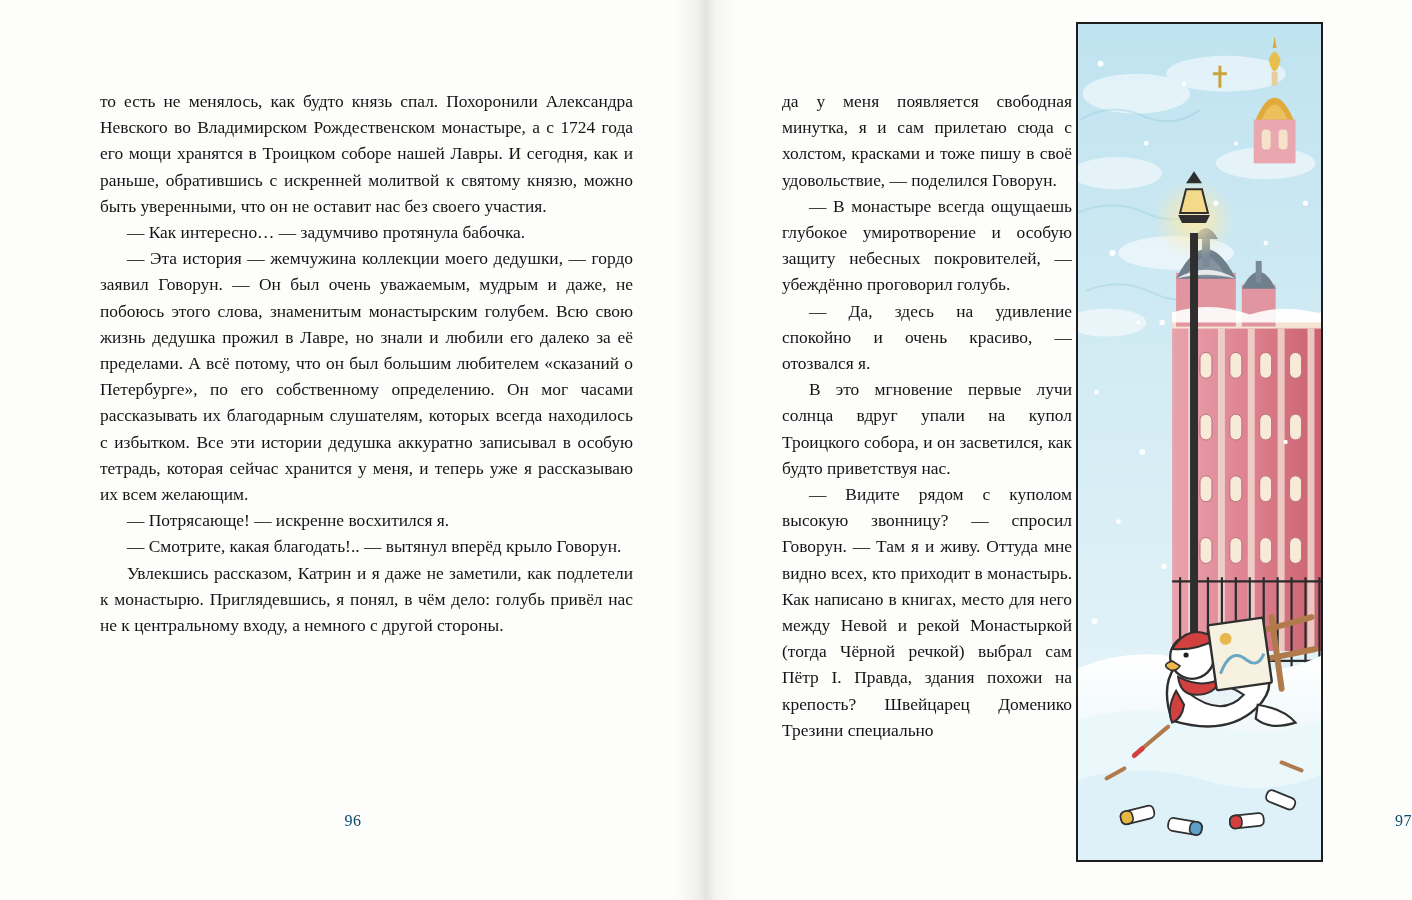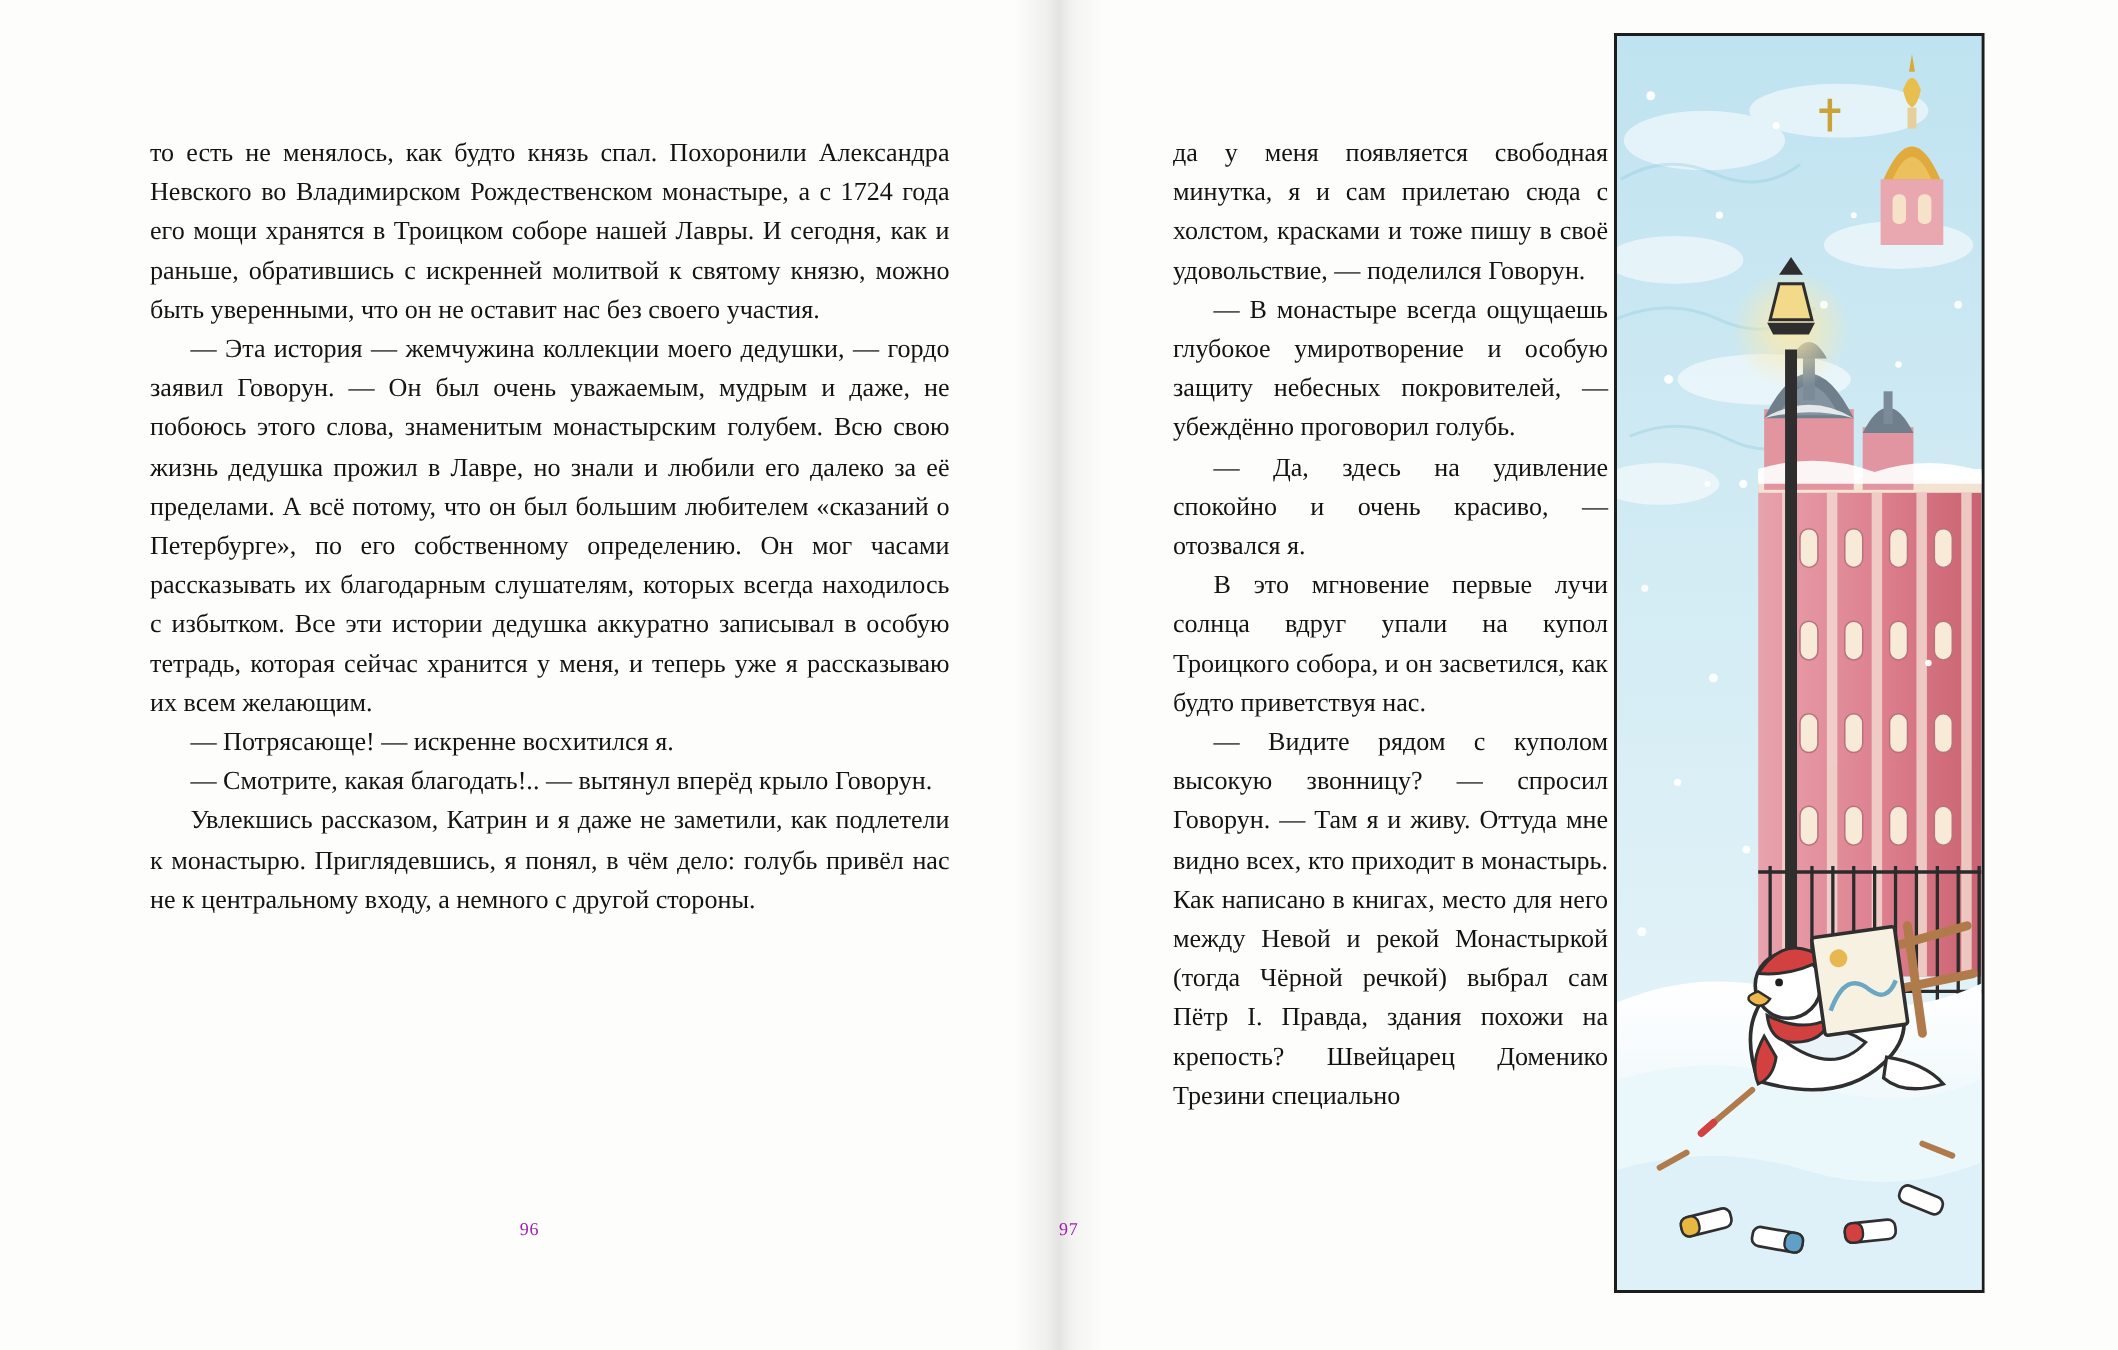--- a/index.html
+++ b/index.html
@@ -64,35 +64,35 @@
     width: 290px;
   }
   .textcol p {
     margin: 0;
   }
   .textcol p.indent {
     text-indent: 1.55em;
   }
   .folio {
     position: absolute;
-    font-size: 12px;
-    color: #a21caf;
+    font-size: 16px;
+    color: #0c4a6e;
     letter-spacing: 0.5px;
   }
   .folio-left {
     left: 0;
     width: 706px;
     top: 812px;
     text-align: center;
   }
   .folio-right {
     left: 0;
     width: 706px;
     top: 812px;
-    text-align: left;
+    text-align: right;
   }
 
   
   .illustration {
     position: absolute;
     left: 370px;
     top: 22px;
     width: 247px;
     height: 840px;
     border: 2px solid #1d1d1d;
@@ -103,20 +103,21 @@
   .ill-svg { display: block; width: 100%; height: 100%; }
 </style>
 </head>
 <body>
 
 <div class="spread">
 
   <div class="page page-left">
     <div class="textcol textcol-left">
       <p>то есть не менялось, как будто князь спал. Похоронили Алек­сандра Невского во Владимирском Рождественском монасты­ре, а с 1724 года его мощи хранятся в Троицком соборе нашей Лавры. И сегодня, как и раньше, обратившись с искренней молитвой к святому князю, можно быть уверенными, что он не оставит нас без своего участия.</p>
+      <p class="indent">— Как интересно… — задумчиво протянула бабочка.</p>
       <p class="indent">— Эта история — жемчужина коллекции моего дедушки, — гордо заявил Говорун. — Он был очень уважаемым, мудрым и даже, не побоюсь этого слова, знаменитым монастырским голубем. Всю свою жизнь дедушка прожил в Лавре, но знали и любили его далеко за её пределами. А всё потому, что он был большим любителем «сказаний о Петербурге», по его соб­ственному определению. Он мог часами рассказывать их бла­годарным слушателям, которых всегда находилось с избыт­ком. Все эти истории дедушка аккуратно записывал в особую тетрадь, которая сейчас хранится у меня, и теперь уже я рас­сказываю их всем желающим.</p>
       <p class="indent">— Потрясающе! — искренне восхитился я.</p>
       <p class="indent">— Смотрите, какая благодать!.. — вытянул вперёд крыло Говорун.</p>
       <p class="indent">Увлекшись рассказом, Катрин и я даже не заметили, как подлетели к монастырю. Приглядевшись, я понял, в чём дело: голубь привёл нас не к центральному входу, а немного с дру­гой стороны.</p>
     </div>
     <div class="folio folio-left">96</div>
   </div>
 
   <div class="gutter"></div>
 

